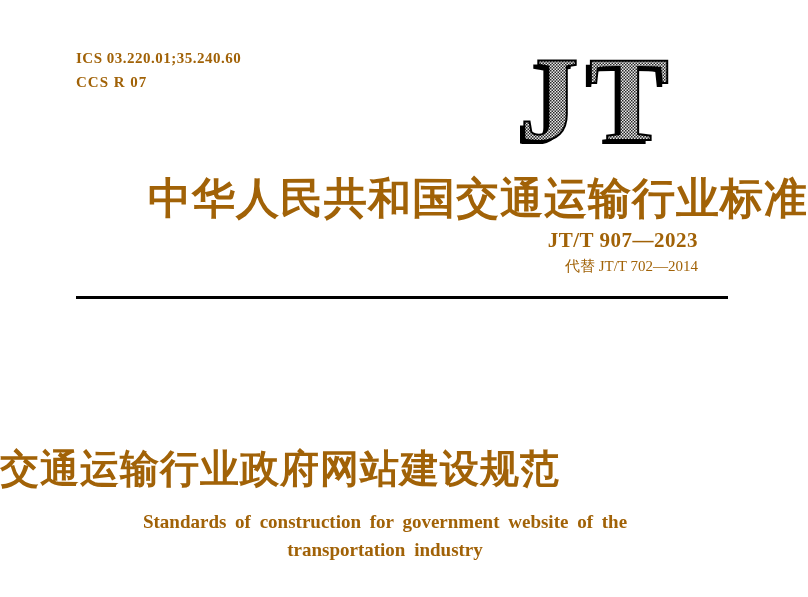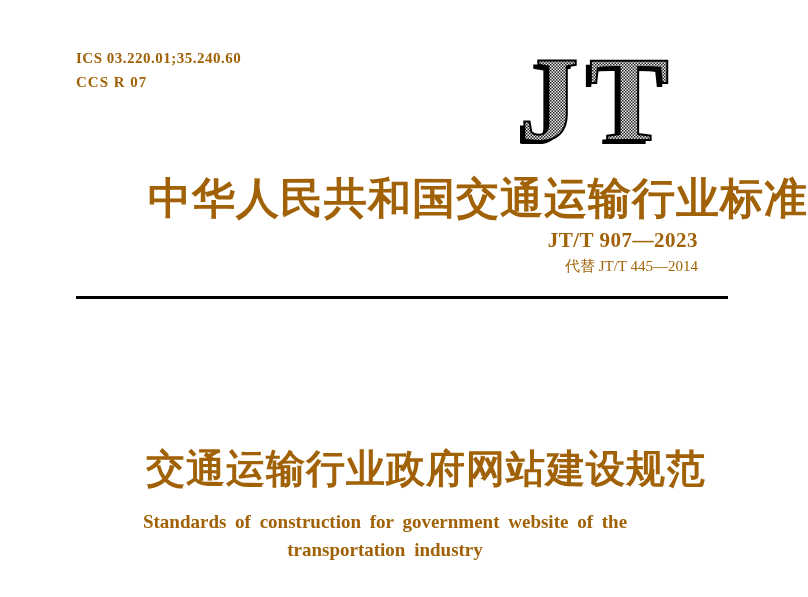--- a/index.html
+++ b/index.html
@@ -64,27 +64,26 @@
   .rule {
     position: absolute;
     left: 76px; top: 296px;
     width: 652px; height: 3px;
     background: #000000;
   }
   .doc-title {
     position: absolute;
     left: 0; top: 442px;
     width: 100%;
-    text-align: center;
+    text-align: left;
     font-size: 39px;
     font-weight: bold;
     letter-spacing: 1px;
     white-space: nowrap;
     font-family: "Liberation Sans", "DejaVu Sans", sans-serif;
-    padding-left: 44px;
   }
   .en-title {
     position: absolute;
     left: 40px; top: 508px;
     width: 690px;
     text-align: center;
     font-size: 19px;
     font-weight: bold;
     line-height: 28px;
     word-spacing: 4px;
@@ -109,21 +108,21 @@
       </pattern>
     </defs>
     <text x="-1" y="88" transform="translate(-5,4)" font-family="Liberation Serif, DejaVu Serif, serif" font-weight="bold" font-size="120" letter-spacing="10" fill="#000000">JT</text>
     <text x="-1" y="88" font-family="Liberation Serif, DejaVu Serif, serif" font-weight="bold" font-size="120" letter-spacing="10" fill="url(#hatch)" stroke="#000000" stroke-width="2">JT</text>
   </svg>
 
   <div class="std-name">中华人民共和国交通运输行业标准</div>
 
   <div class="std-number">JT/T 907—2023</div>
 
-  <div class="replaces-note">代替 JT/T 445—2014</div>
+  <div class="replaces-note">代替 JT/T 702—2014</div>
 
   <div class="rule"></div>
 
   <div class="doc-title">交通运输行业政府网站建设规范</div>
 
   <div class="en-title">
     <div>Standards of construction for government website of the</div>
     <div>transportation industry</div>
   </div>
 

